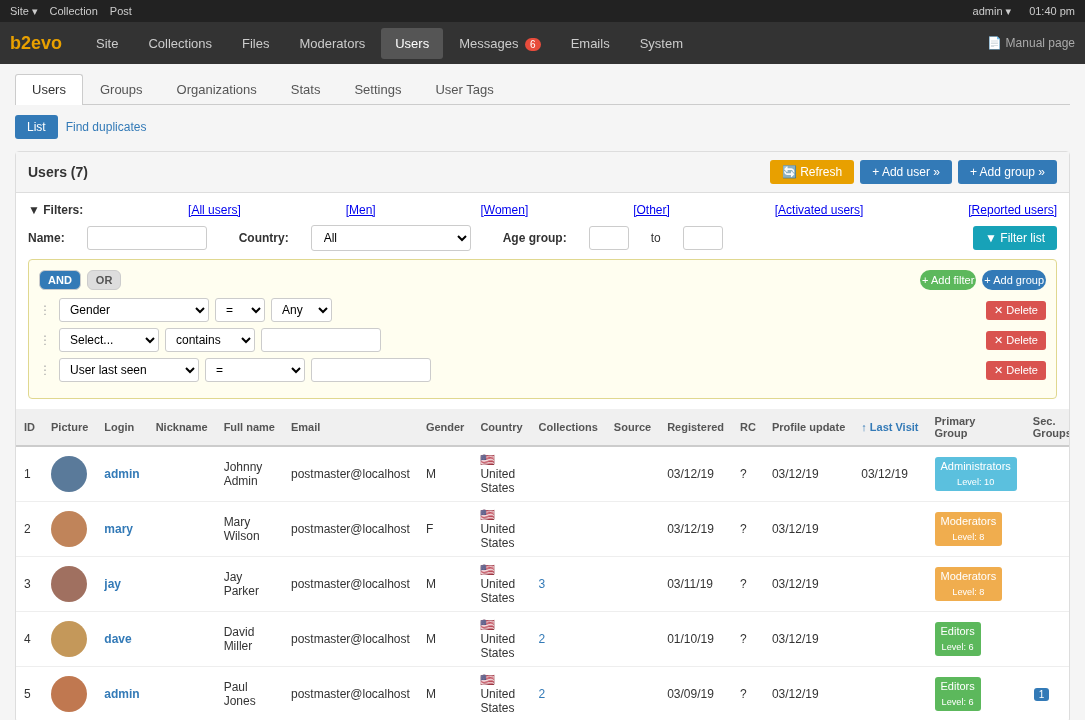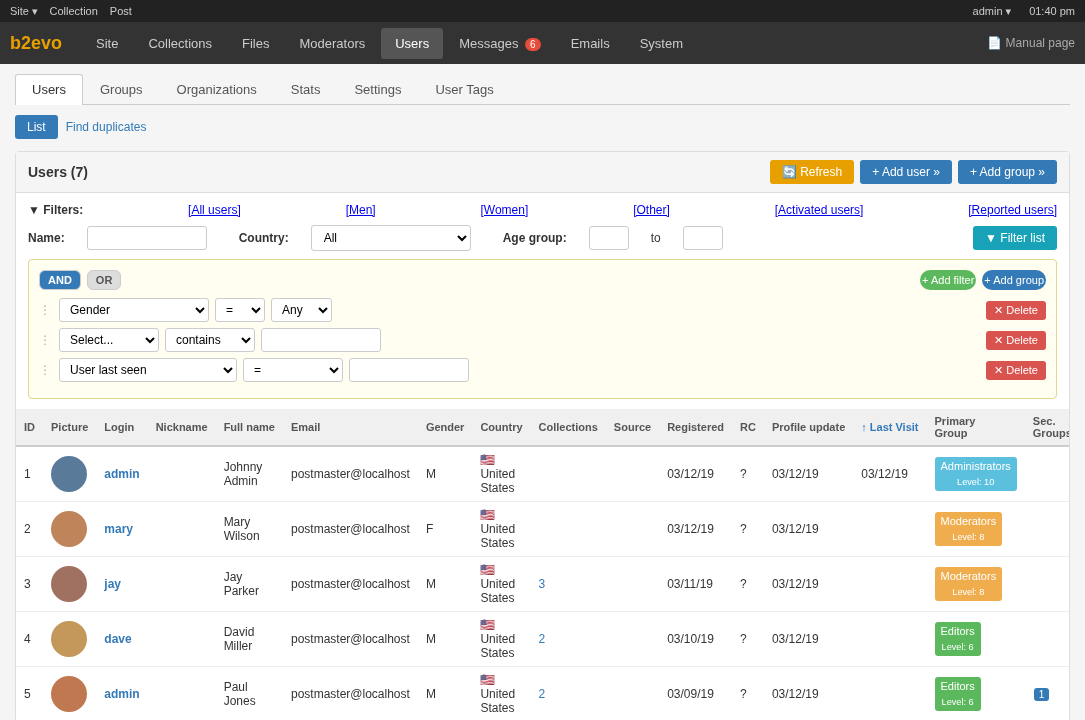--- a/index.html
+++ b/index.html
@@ -177,21 +177,21 @@
           <span style="width:14px; color:#aaa;">⋮</span>
           <select class="criteria-select" style="width:100px;"><option>Select...</option></select>
           <select class="criteria-select" style="width:90px;"><option>contains</option></select>
           <input class="filter-input" type="text" style="width: 120px;">
           <div style="flex:1;"></div>
           <button class="btn btn-danger">✕ Delete</button>
         </div>
 
         <div class="filter-criteria-row">
           <span style="width:14px; color:#aaa;">⋮</span>
-          <select class="criteria-select" style="width:178px;"><option>User last seen</option></select>
+          <select class="criteria-select" style="width:140px;"><option>User last seen</option></select>
           <select class="criteria-select" style="width:100px;"><option>=</option></select>
           <input class="filter-input" type="text" style="width: 120px;">
           <div style="flex:1;"></div>
           <button class="btn btn-danger">✕ Delete</button>
         </div>
       </div>
     </div>
 
     <div class="table-wrap">
       <table>
@@ -292,21 +292,21 @@
       <div class="user-avatar" style="background:#c4985a; width:36px; height:36px; border-radius:50;"></div>
     </td>
     <td><a class="user-link">dave</a></td>
     <td></td>
     <td>David Miller</td>
     <td>postmaster@localhost</td>
     <td>M</td>
     <td><span class="flag">🇺🇸</span>United States</td>
     <td><a class="num-link">2</a></td>
     <td></td>
-    <td>03/10/19</td>
+    <td>01/10/19</td>
     <td>?</td>
     <td>03/12/19</td>
     <td></td>
     <td>
       <span class="badge-group badge-editor">Editors<br><small>Level: 6</small></span>
     </td>
     <td></td>
 
   </tr>
             <tr>

